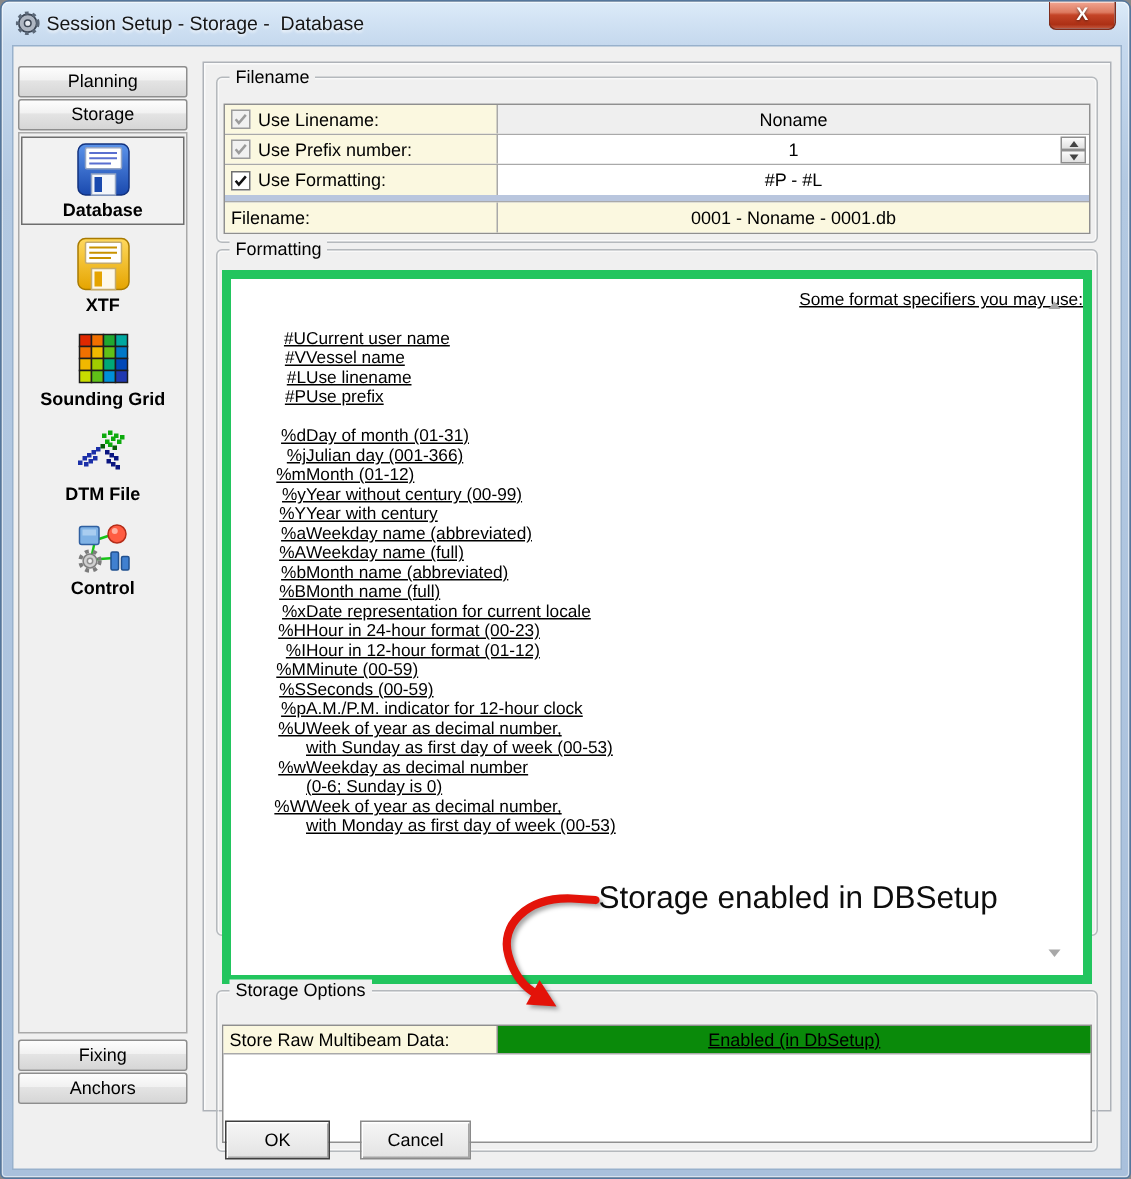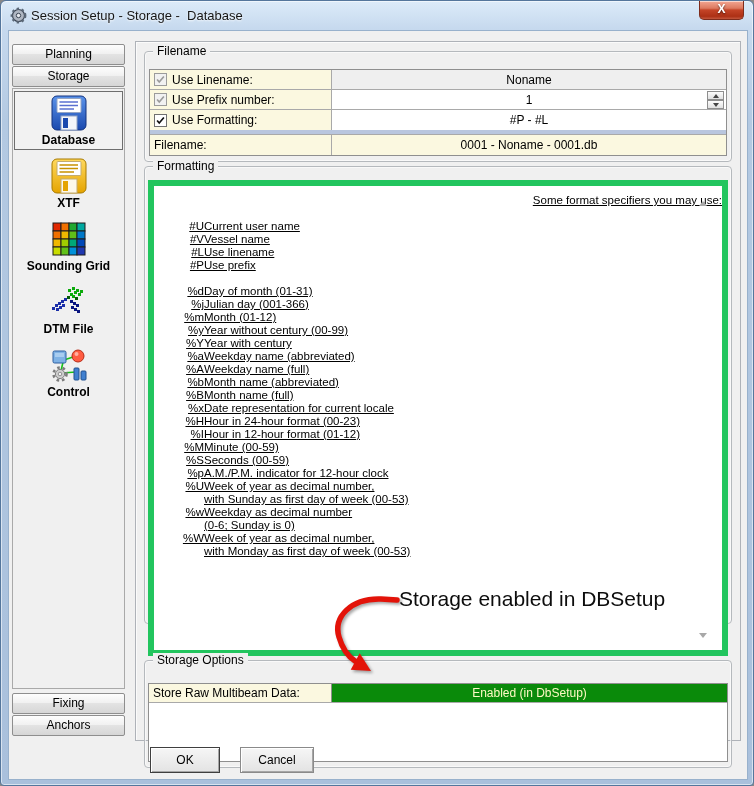--- a/index.html
+++ b/index.html
@@ -100,22 +100,22 @@
   .scroll-arrow.up{top:15px;border-left:4px solid transparent;border-right:4px solid transparent;border-bottom:5px solid #a8a8a8;}
   .scroll-arrow.down{bottom:12px;border-left:4px solid transparent;border-right:4px solid transparent;border-top:5px solid #a8a8a8;}
   
   .so-table{position:absolute;left:3px;top:22px;width:580px;height:79px;border:1px solid #8f8f8f;background:#fff;}
   .so-row{display:flex;height:19px;border-bottom:1px solid #a9a9a9;}
   .so-label{
     width:183px;background:var(--yellow,#fbf8e0);border-right:1px solid #8f8f8f;
     display:flex;align-items:center;padding-left:4px;
   }
   .so-val{
-    flex:1;background:var(--green,#0a8a0a);color:#fef9c3;
-    display:flex;align-items:center;justify-content:center;
+    flex:1;background:var(--green,#0a8a0a);color:#000000;
+    display:flex;align-items:center;justify-content:center;text-decoration:underline;
   }
   
   .annotation{
     position:absolute;left:390px;top:556px;font-family:Liberation Sans, sans-serif;
     font-size:21px;color:#0d0d0d;white-space:nowrap;
   }
   .arrow-svg{position:absolute;left:310px;top:560px;width:130px;height:95px;
     filter:drop-shadow(2px 2px 1.5px rgba(0,0,0,.35));}
   
   .footer-btn{

